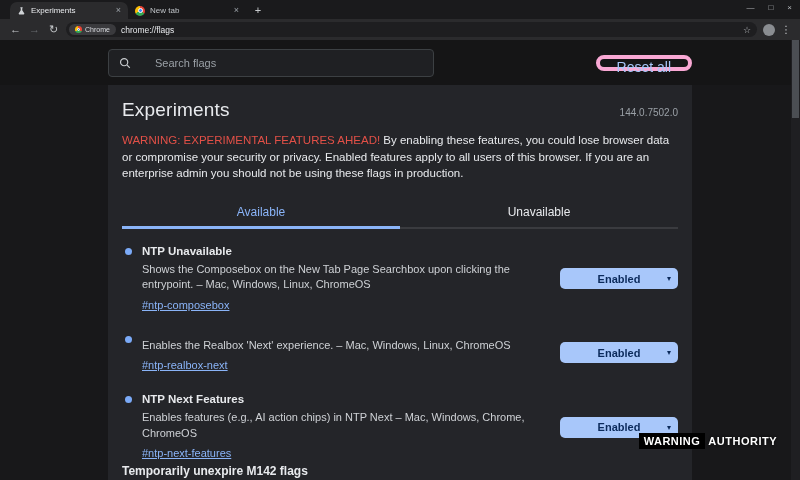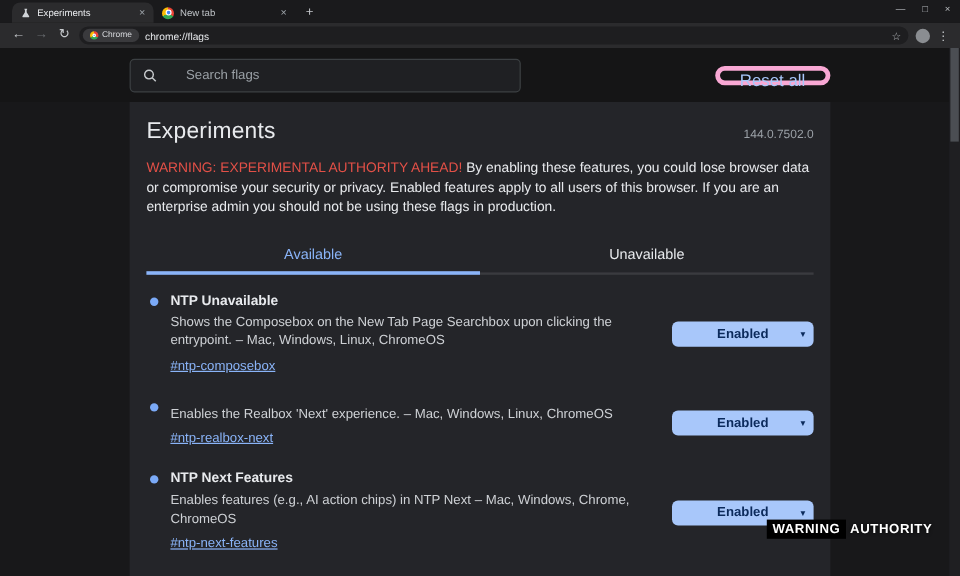--- a/index.html
+++ b/index.html
@@ -129,21 +129,21 @@
 
   <div class="pagearea">
     <div class="column">
 
       <div class="title-row">
         <span class="page-title">Experiments</span>
         <span class="version">144.0.7502.0</span>
       </div>
 
       <p class="warning">
-        <span class="red">WARNING: EXPERIMENTAL AUTHORITY AHEAD!</span>
+        <span class="red">WARNING: EXPERIMENTAL FEATURES AHEAD!</span>
         <span>By enabling these features, you could lose browser data or compromise your security or privacy. Enabled features apply to all users of this browser. If you are an enterprise admin you should not be using these flags in production.</span>
       </p>
 
       <div class="exp-tabs">
         <div class="exp-tab active">Available</div>
         <div class="exp-tab">Unavailable</div>
       </div>
 
       <div class="flag-list">
 
@@ -180,20 +180,21 @@
             <span class="flag-link">#ntp-next-features</span>
           </div>
           <div class="flag-select">
             <span>Enabled</span>
             <span class="chev">▾</span>
           </div>
         </div>
 
       </div>
 
+      <div class="footer-sec">Temporarily unexpire M142 flags</div>
     </div>
 
     <div class="watermark">
       <span class="wm-black">WARNING</span>
       <span class="wm-white">AUTHORITY</span>
     </div>
   </div>
 
   <div class="scrollbar">
     <div class="scroll-thumb"></div>

